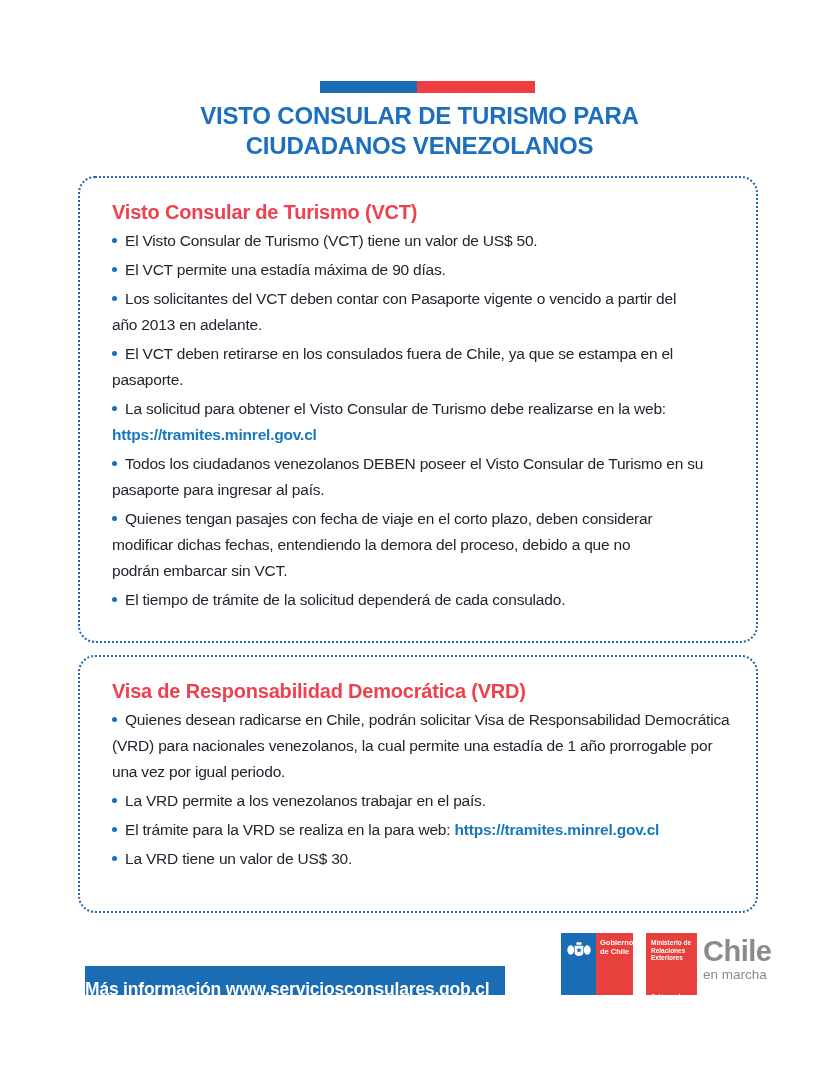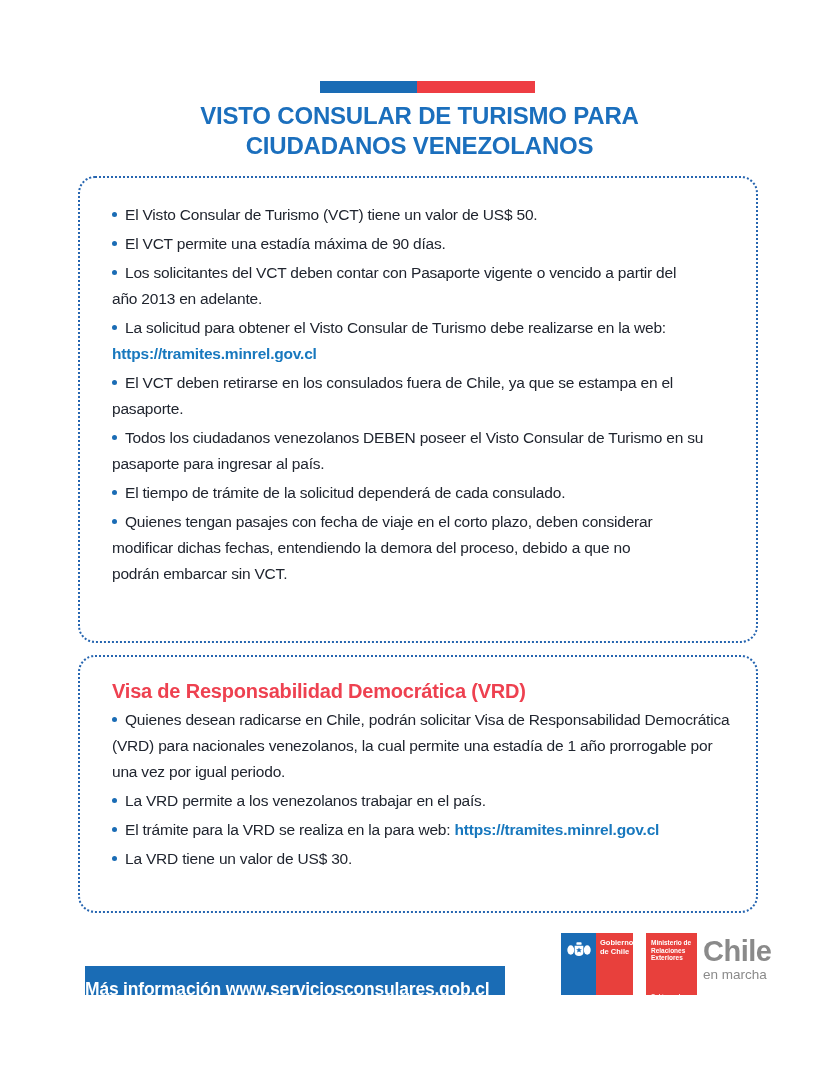--- a/index.html
+++ b/index.html
@@ -74,41 +74,42 @@
     <div class="flag-blue"></div>
     <div class="flag-red"></div>
   </div>
 
   <div class="title">
     <div>VISTO CONSULAR DE TURISMO PARA</div>
     <div>CIUDADANOS VENEZOLANOS</div>
   </div>
 
   <div class="card card-vct">
+    <h2>Visto Consular de Turismo (VCT)</h2>
 
     <p class="bullet"><span class="dot"></span><span class="bullet-text">El Visto Consular de Turismo (VCT) tiene un valor de US$ 50.</span></p>
 
     <p class="bullet"><span class="dot"></span><span class="bullet-text">El VCT permite una estadía máxima de 90 días.</span></p>
 
     <p class="bullet"><span class="dot"></span><span class="bullet-text">Los solicitantes del VCT deben contar con Pasaporte vigente o vencido a partir del
 año 2013 en adelante.</span></p>
 
+    <p class="bullet"><span class="dot"></span><span class="bullet-text">El VCT deben retirarse en los consulados fuera de Chile, ya que se estampa en el pasaporte.</span></p>
+
     <p class="bullet"><span class="dot"></span><span class="bullet-text">La solicitud para obtener el Visto Consular de Turismo debe realizarse en la  web:</span><br>
       <a class="link" href="#">https://tramites.minrel.gov.cl</a></p>
-
-    <p class="bullet"><span class="dot"></span><span class="bullet-text">El VCT deben retirarse en los consulados fuera de Chile, ya que se estampa en el pasaporte.</span></p>
 
     <p class="bullet"><span class="dot"></span><span class="bullet-text">Todos los ciudadanos venezolanos DEBEN poseer el Visto Consular de Turismo en su
 pasaporte para ingresar al país.</span></p>
 
-    <p class="bullet"><span class="dot"></span><span class="bullet-text">El tiempo de trámite de la solicitud dependerá de cada consulado.</span></p>
-
     <p class="bullet"><span class="dot"></span><span class="bullet-text">Quienes tengan pasajes con fecha de viaje en el corto plazo, deben considerar
 modificar dichas fechas,  entendiendo la demora del proceso, debido a que no
 podrán embarcar sin VCT.</span></p>
+
+    <p class="bullet"><span class="dot"></span><span class="bullet-text">El tiempo de trámite de la solicitud dependerá de cada consulado.</span></p>
   </div>
 
   <div class="card card-vrd">
     <h2>Visa de Responsabilidad Democrática (VRD)</h2>
 
     <p class="bullet"><span class="dot"></span><span class="bullet-text">Quienes desean radicarse en Chile, podrán solicitar Visa de Responsabilidad Democrática
 (VRD) para nacionales venezolanos, la cual permite una estadía de 1 año prorrogable por
 una vez por igual periodo.</span></p>
 
     <p class="bullet"><span class="dot"></span><span class="bullet-text">La VRD permite a los venezolanos trabajar en el país.</span></p>

